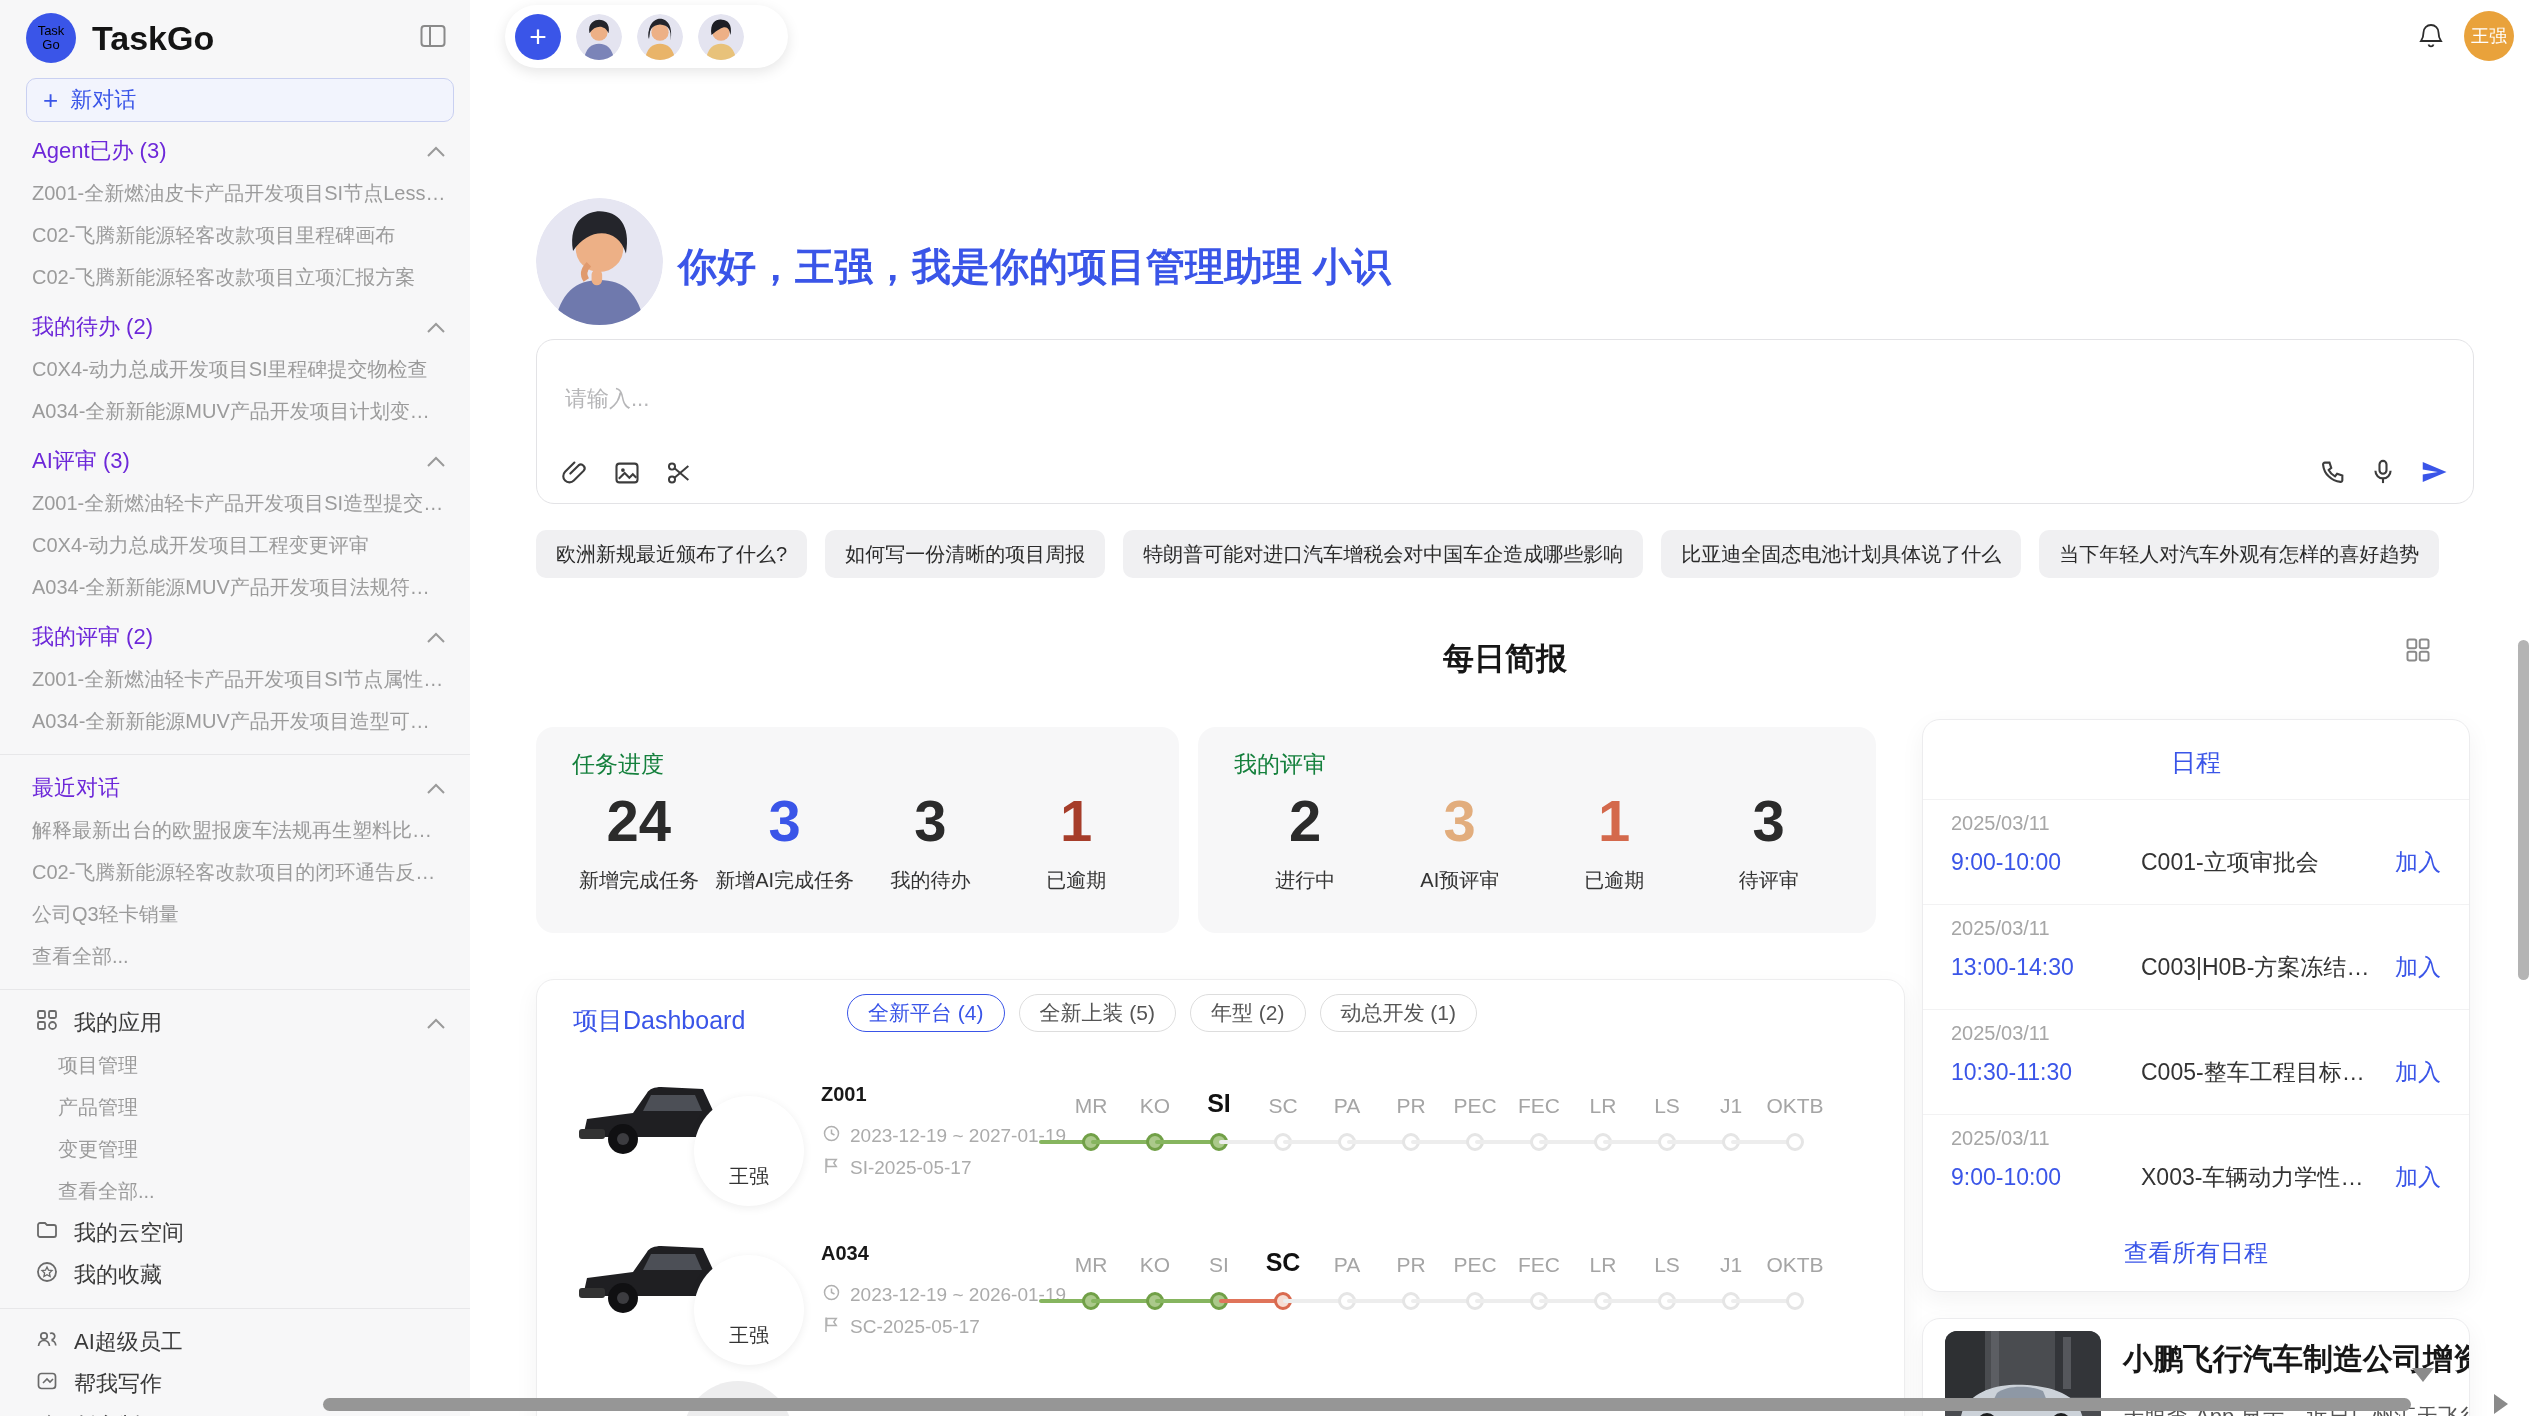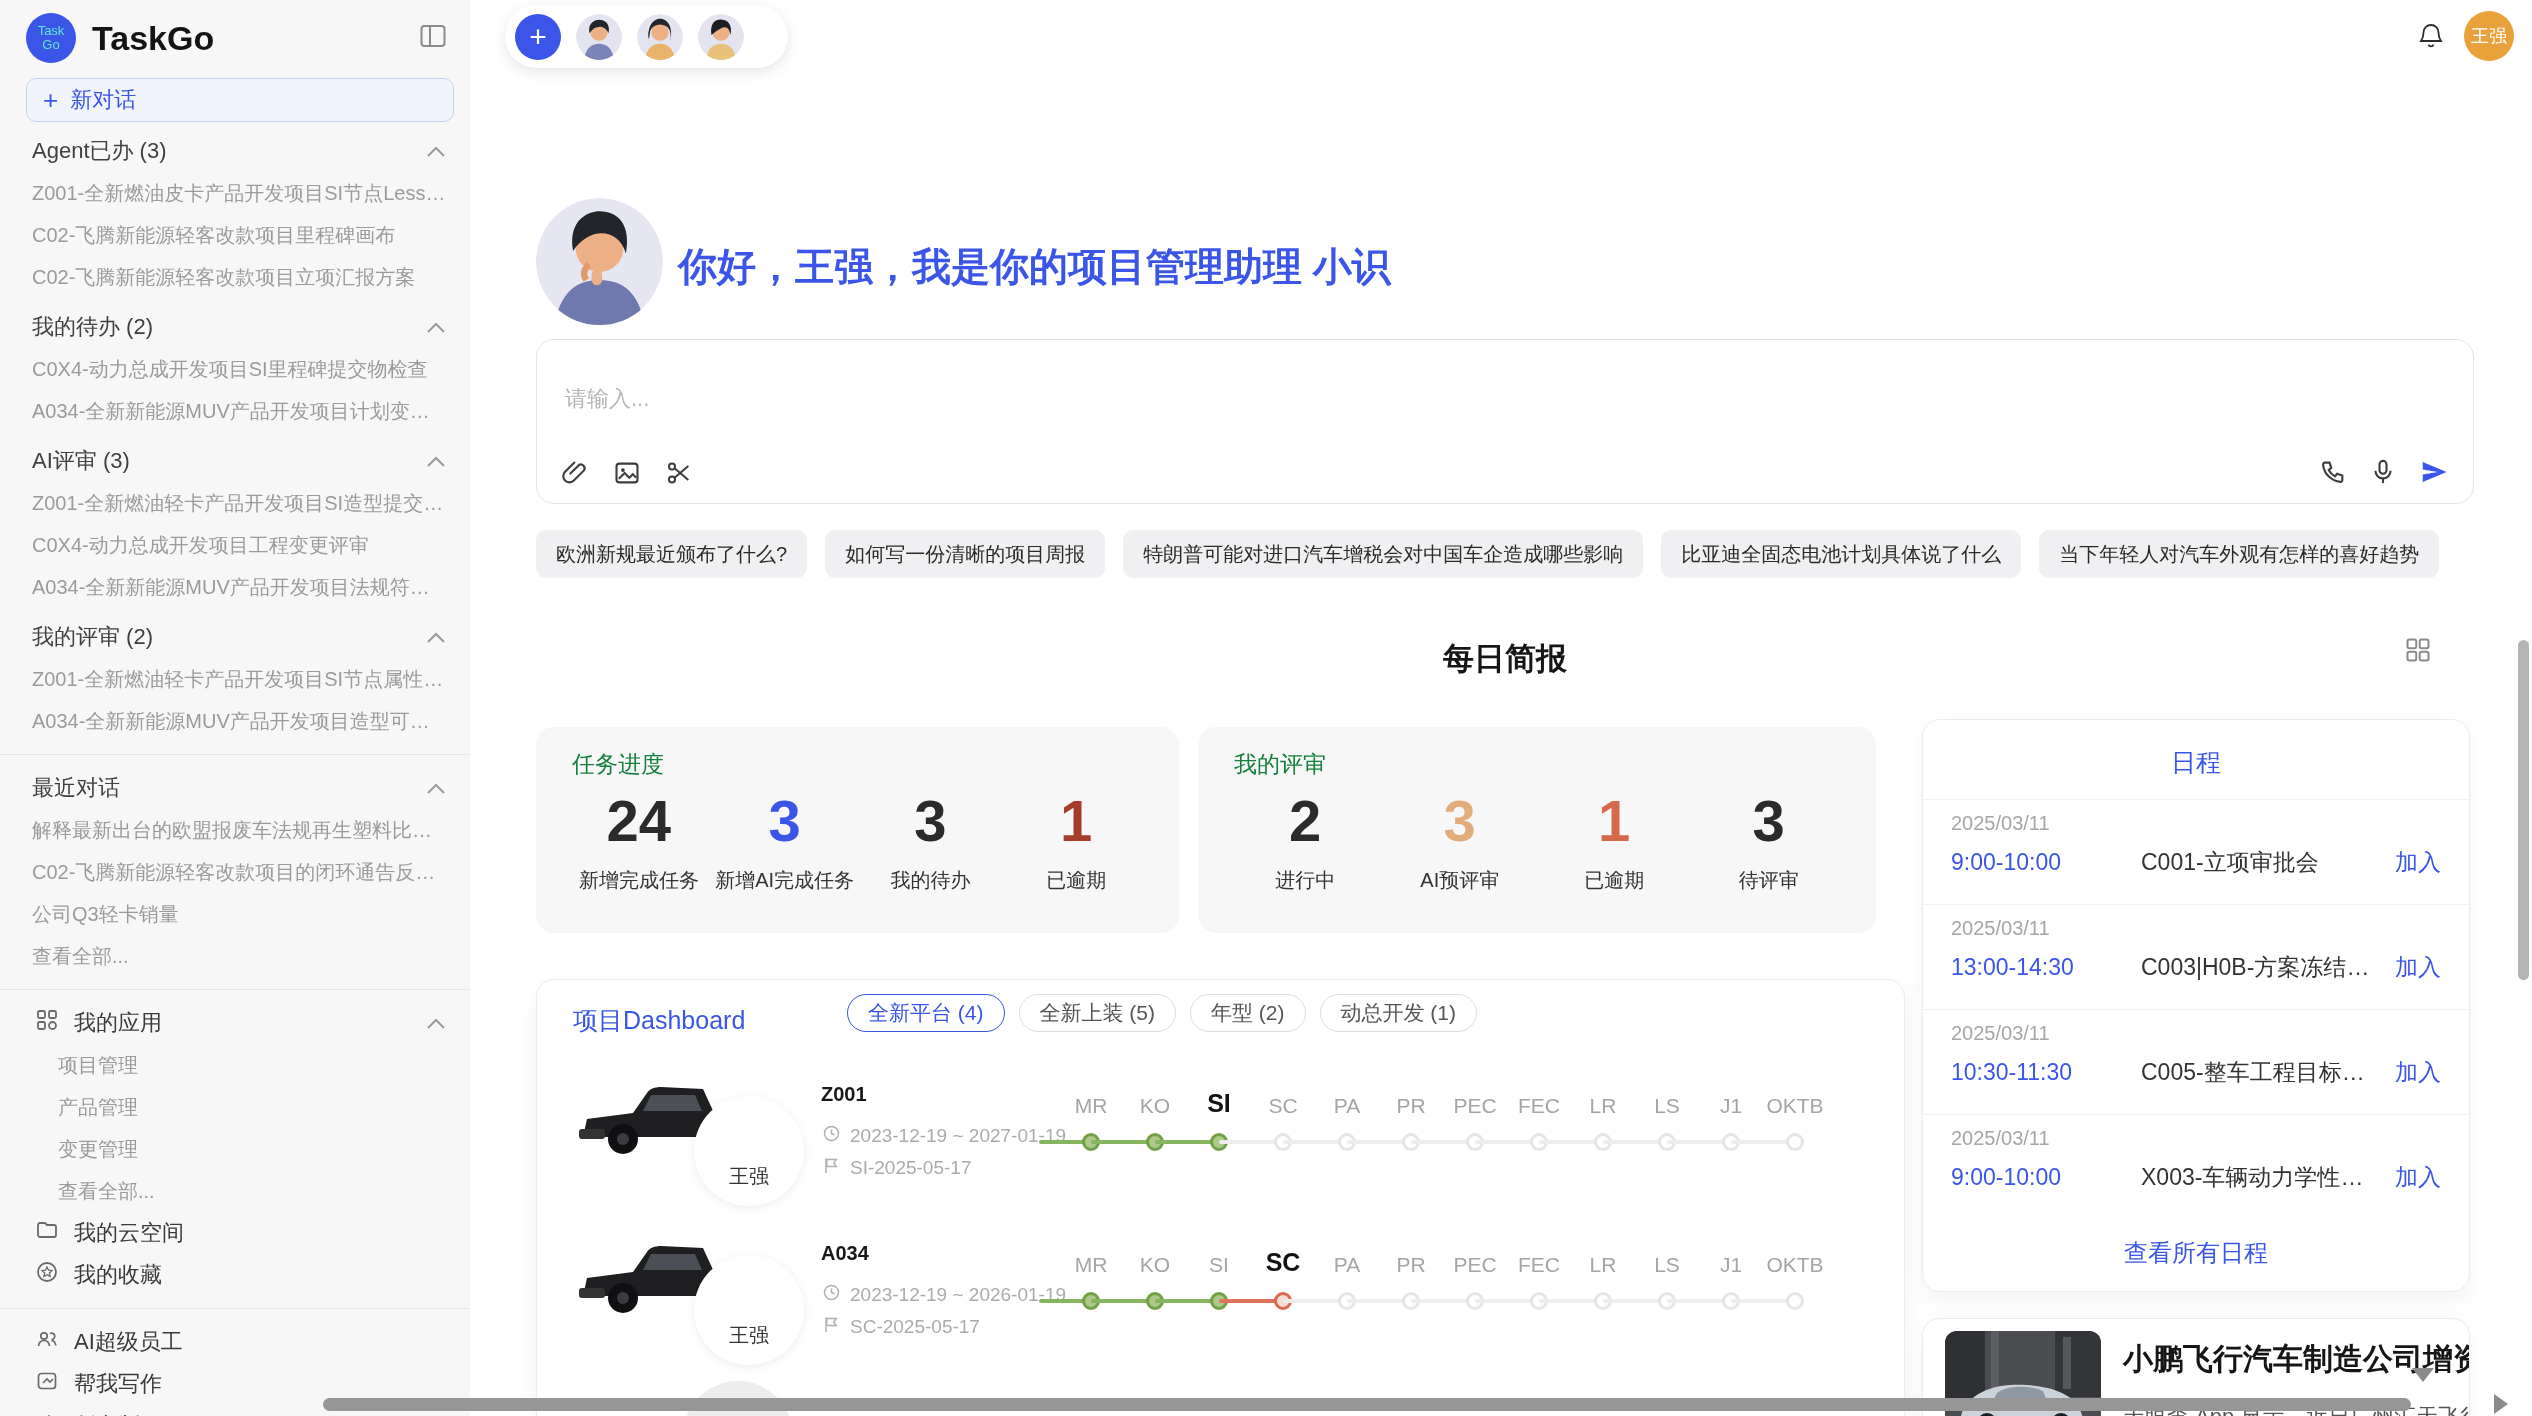--- a/index.html
+++ b/index.html
@@ -4,31 +4,31 @@
 <style>
   * { margin:0; padding:0; box-sizing:border-box; }
   html,body { width:2532px; height:1416px; overflow:hidden; background:#fff;
     font-family:"Liberation Sans","DejaVu Sans",sans-serif; color:#222; }
   body { position:relative; }
 
   
   .sidebar { position:absolute; left:0; top:0; width:470px; height:1416px;
     background:#f7f7f8; overflow:hidden; }
   .logo-row { display:flex; align-items:center; padding:12px 24px 0 26px; height:64px; }
-  .logo-circle { width:50px; height:50px; border-radius:50%; background:#3a55e8; color:#5eead4;
+  .logo-circle { width:50px; height:50px; border-radius:50%; background:#3a55e8; color:#000000;
     display:flex; flex-direction:column; align-items:center; justify-content:center;
     font-size:13px; line-height:14px; flex:0 0 auto; }
   .app-title { font-size:34px; font-weight:700; color:#141414; margin-left:16px; }
   .panel-toggle { margin-left:auto; cursor:pointer; }
   .new-chat { margin:14px 16px 0 26px; height:44px; border-radius:10px;
     background:#f2f4fd; border:1px solid #c9d0f1; color:#3a55e8;
     display:flex; align-items:center; padding:0 16px; font-size:22px; cursor:pointer; }
   .new-chat .plus { font-size:26px; margin-right:12px; font-weight:400; }
   .side-sec-head { display:flex; align-items:center; height:42px; margin-top:8px;
-    padding:0 24px 0 32px; font-size:22px; color:#404040; }
+    padding:0 24px 0 32px; font-size:22px; color:#6d28d9; }
   .side-sec-head .chev { margin-left:auto; }
   .side-item { height:42px; display:flex; align-items:center; padding:0 24px 0 32px;
     font-size:20px; color:#9b9b9b; white-space:nowrap; overflow:hidden; cursor:pointer; }
   .side-item span { overflow:hidden; text-overflow:ellipsis; }
   .side-divider { height:1px; background:#e7e7e9; margin:12px 0; }
   .side-row { height:42px; display:flex; align-items:center; gap:16px;
     padding:0 24px 0 36px; font-size:22px; color:#3a3a3a; cursor:pointer; }
   .side-row .chev { margin-left:auto; }
   .side-sub { height:42px; display:flex; align-items:center; padding:0 24px 0 58px;
     font-size:20px; color:#9b9b9b; cursor:pointer; }

